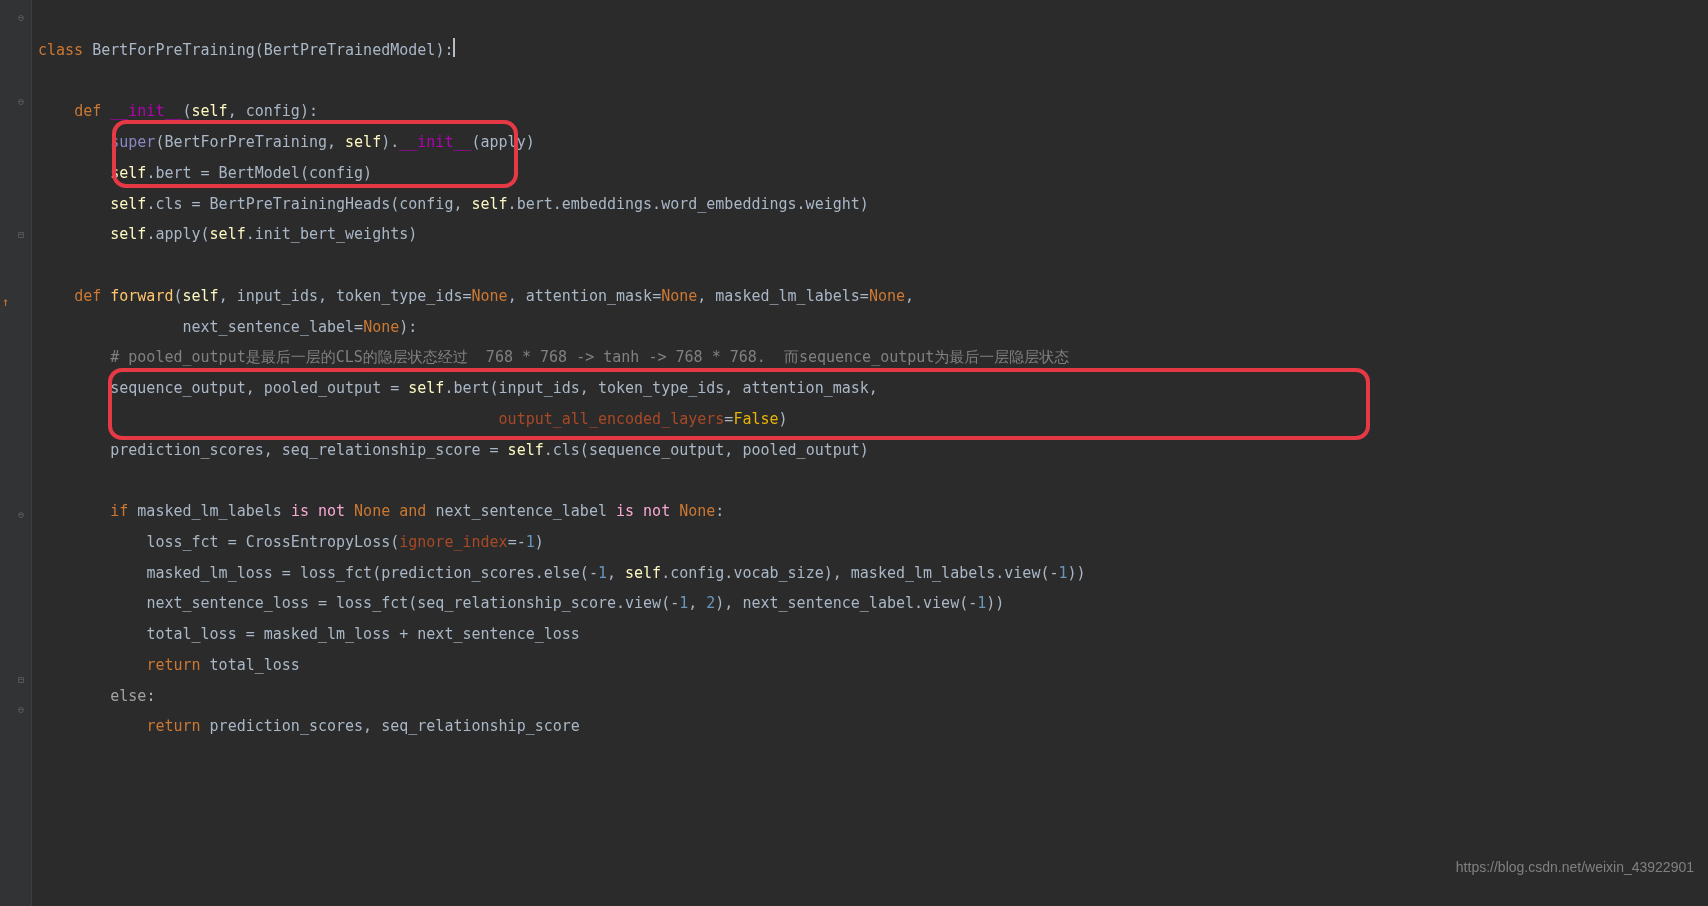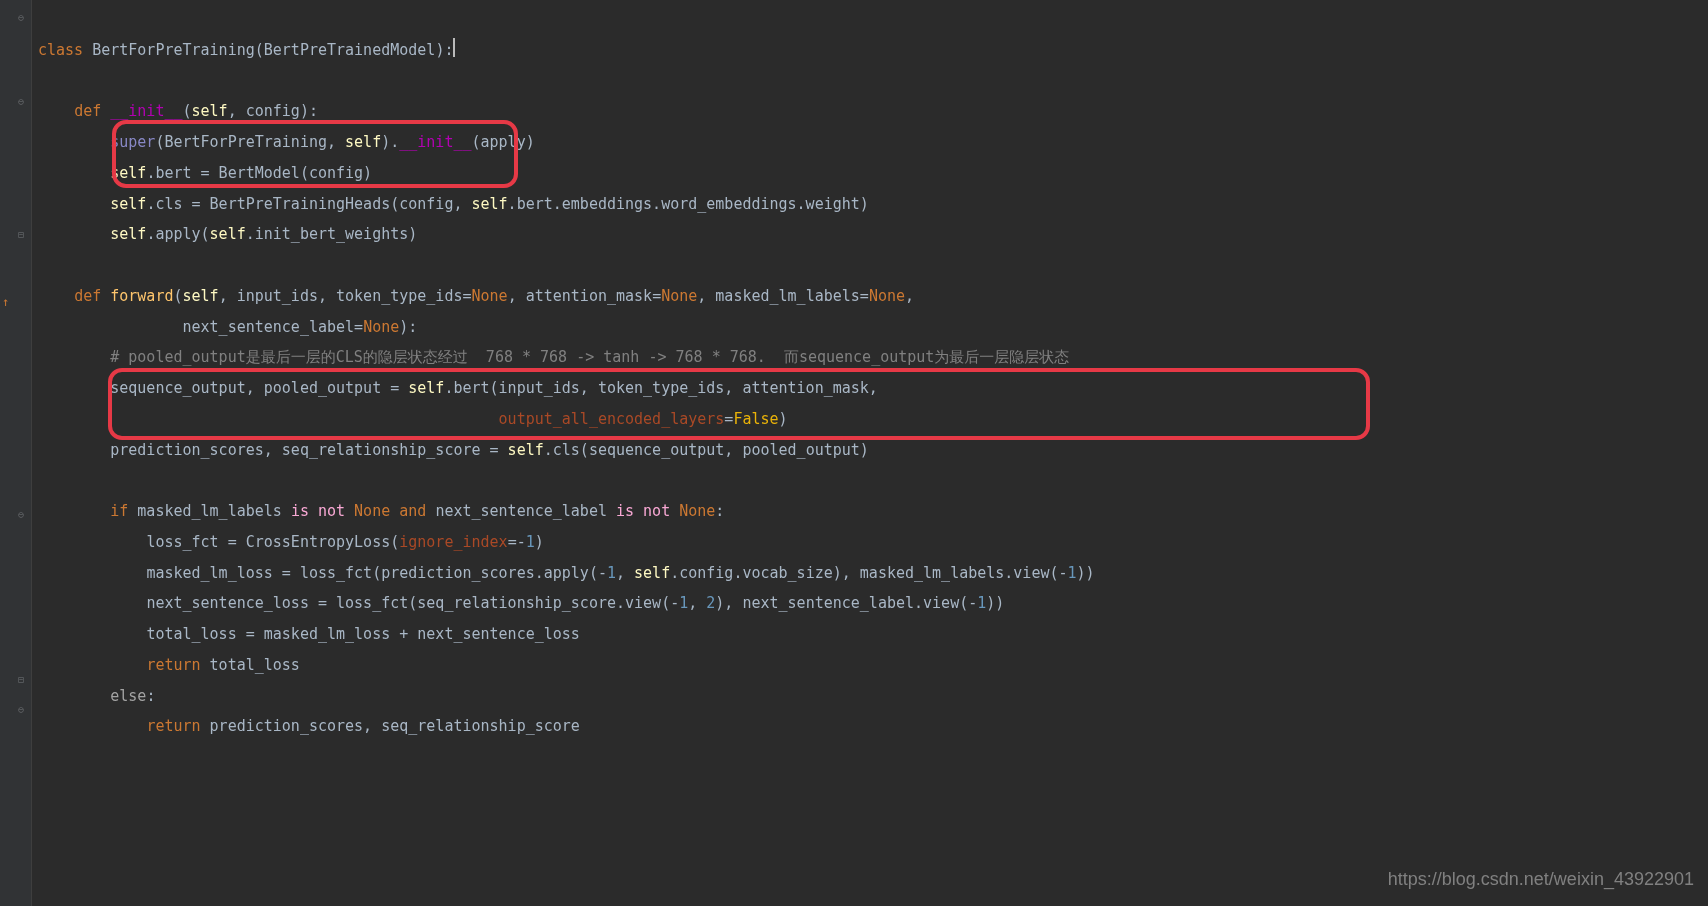--- a/index.html
+++ b/index.html
@@ -68,23 +68,23 @@
       width: 2px;
       height: 19px;
       background-color: #bbbbbb;
       vertical-align: text-bottom;
       margin-bottom: 2px;
     }
     
     .watermark {
       position: absolute;
       right: 14px;
-      bottom: 8px;
+      bottom: 24px;
       color: #808080;
-      font-size: 18px;
+      font-size: 14px;
       font-family: Arial, sans-serif;
     }
     
     .fold-marker {
       position: absolute;
       left: 18px;
       color: #606366;
       font-size: 10px;
       cursor: pointer;
     }
@@ -120,21 +120,21 @@
 
 <span><span>    </span><span class="kw-def">def </span><span class="fn-name">forward</span><span class="text">(</span><span class="kw-self">self</span><span class="text">, input_ids, </span><span class="text">token_type_ids</span><span class="text">=</span><span class="kw-none">None</span><span class="text">, </span><span class="text">attention_mask</span><span class="text">=</span><span class="kw-none">None</span><span class="text">, </span><span class="text">masked_lm_labels</span><span class="text">=</span><span class="kw-none">None</span><span class="text">,</span></span>
 <span><span>                </span><span class="text">next_sentence_label</span><span class="text">=</span><span class="kw-none">None</span><span class="text">):</span></span>
 <span><span>        </span><span class="comment"># pooled_output是最后一层的CLS的隐层状态经过  768 * 768 -&gt; tanh -&gt; 768 * 768.  而sequence_output为最后一层隐层状态</span></span>
 <span><span>        </span><span class="text">sequence_output, pooled_output = </span><span class="kw-self">self</span><span class="text">.bert(input_ids, token_type_ids, attention_mask,</span></span>
 <span><span>                                                   </span><span class="param-kw">output_all_encoded_layers</span><span class="text">=</span><span class="kw-false">False</span><span class="text">)</span></span>
 <span><span>        </span><span class="text">prediction_scores, seq_relationship_score = </span><span class="kw-self">self</span><span class="text">.cls(sequence_output, pooled_output)</span></span>
 
 <span><span>        </span><span class="kw-if">if </span><span class="text">masked_lm_labels </span><span class="kw-isnot">is not </span><span class="kw-none">None</span><span class="kw-and"> and </span><span class="text">next_sentence_label </span><span class="kw-isnot">is not </span><span class="kw-none">None</span><span class="text">:</span></span>
 <span><span>            </span><span class="text">loss_fct = CrossEntropyLoss(</span><span class="param-kw">ignore_index</span><span class="text">=-</span><span class="num">1</span><span class="text">)</span></span>
-<span><span>            </span><span class="text">masked_lm_loss = loss_fct(prediction_scores.apply(-</span><span class="num">1</span><span class="text">, </span><span class="kw-self">self</span><span class="text">.config.vocab_size), masked_lm_labels.view(-</span><span class="num">1</span><span class="text">))</span></span>
+<span><span>            </span><span class="text">masked_lm_loss = loss_fct(prediction_scores.else(-</span><span class="num">1</span><span class="text">, </span><span class="kw-self">self</span><span class="text">.config.vocab_size), masked_lm_labels.view(-</span><span class="num">1</span><span class="text">))</span></span>
 <span><span>            </span><span class="text">next_sentence_loss = loss_fct(seq_relationship_score.view(-</span><span class="num">1</span><span class="text">, </span><span class="num">2</span><span class="text">), next_sentence_label.view(-</span><span class="num">1</span><span class="text">))</span></span>
 <span><span>            </span><span class="text">total_loss = masked_lm_loss + next_sentence_loss</span></span>
 <span><span>            </span><span class="kw-return">return </span><span class="text">total_loss</span></span>
 <span><span>        </span><span class="kw-else">else</span><span class="text">:</span></span>
 <span><span>            </span><span class="kw-return">return </span><span class="text">prediction_scores, seq_relationship_score</span></span>
 </div>
 
 <div class="highlight-box" style="left: 112px; top: 120px; width: 406px; height: 68px;"></div>
 <div class="highlight-box" style="left: 108px; top: 368px; width: 1262px; height: 72px;"></div>
 

